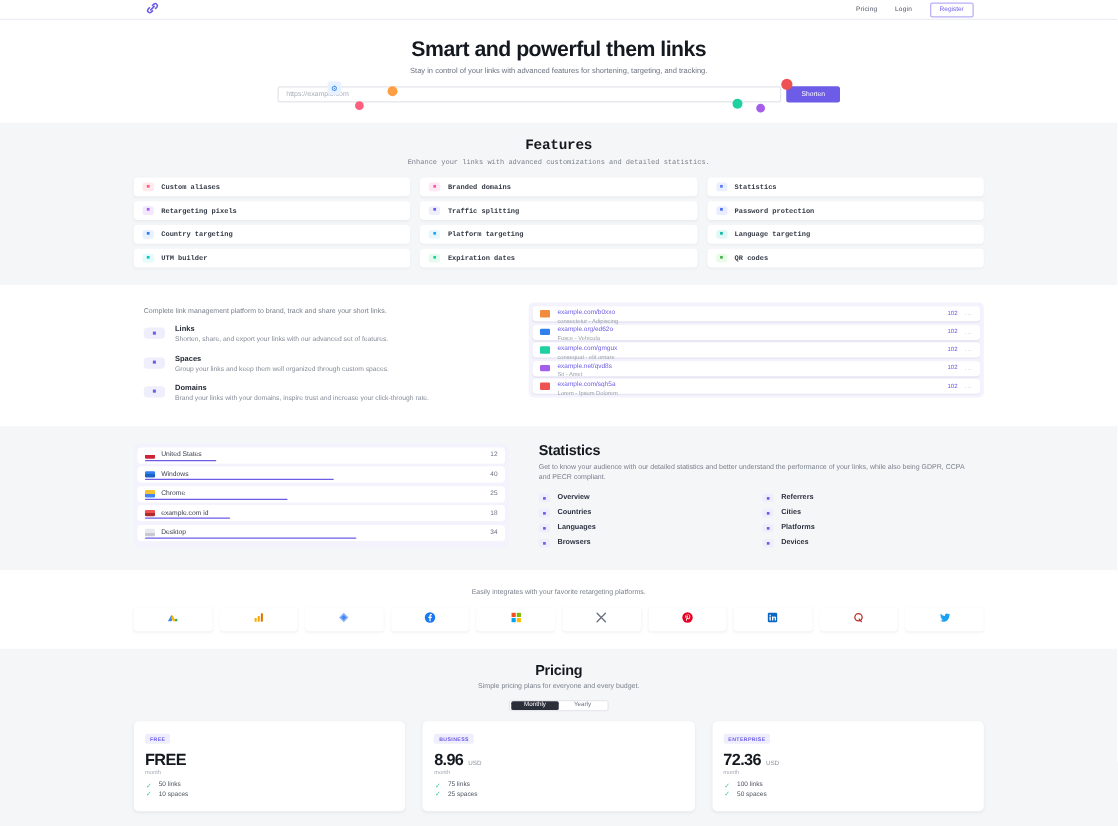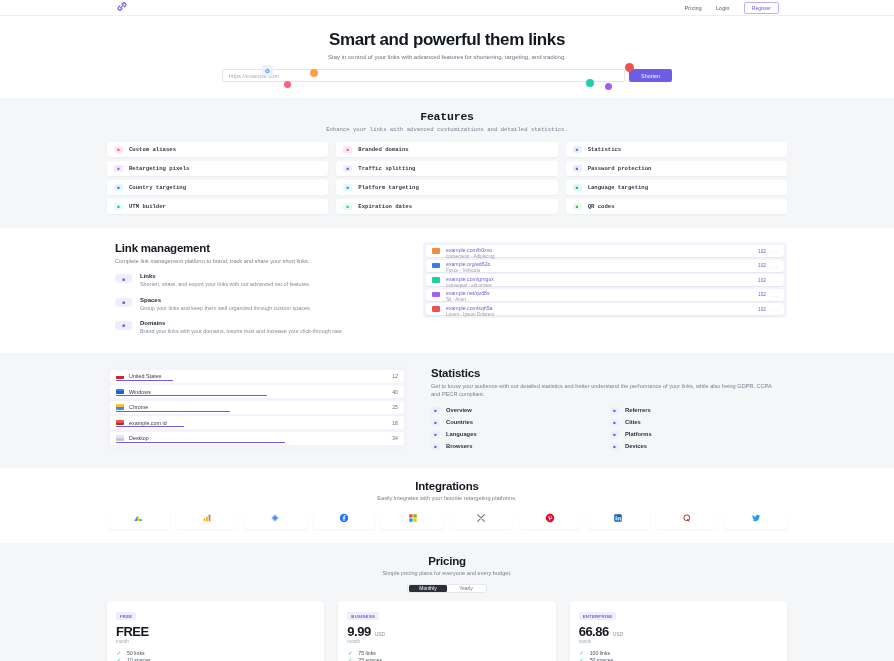--- a/index.html
+++ b/index.html
@@ -252,21 +252,20 @@
             <span class="feat-ic" style="background:#eafbe7;color:#4cb050">■</span>
             <span class="feat-label">QR codes</span>
           </div>
         </div>
     </div>
   </div>
 
   <div class="sec-white">
     <div class="inner linkmgmt">
       <div class="lm-left">
-        <div class="lm-title">Link management</div>
         <div class="lm-desc">Complete link management platform to brand, track and share your short links.</div>
         <div id="lm-items">
             <div class="lm-item">
               <span class="lm-ic">■</span>
               <div>
                 <div class="lm-h">Links</div>
                 <div class="lm-p">Shorten, share, and export your links with our advanced set of features.</div>
               </div>
             </div>
             <div class="lm-item">
@@ -392,21 +391,20 @@
               <span class="st-ic">■</span>
               <span class="st-lab">Devices</span>
             </div>
           </div>
       </div>
     </div>
   </div>
 
   <div class="sec-white">
     <div class="inner integrations">
-      <div class="sec-title">Integrations</div>
       <div class="sec-sub">Easily integrates with your favorite retargeting platforms.</div>
       <div class="int-grid" id="int-grid">
           <div class="int-card">
             <span><svg class="int-svg" viewBox="0 0 24 24">
                 <path d="M3 19l7-12 3.5 6L10 19z" fill="#4285f4"></path>
                 <path d="M12 7l6 12h-5l-3.5-6z" fill="#fbbc04"></path>
                 <circle cx="19" cy="17" r="2.5" fill="#34a853"></circle>
               </svg></span>
           </div>
           <div class="int-card">
@@ -486,34 +484,34 @@
               <div class="pli">
                 <span class="pmark yes">✓</span>
                 <span class="plab ">50 links</span>
               </div>
               <div class="pli">
                 <span class="pmark yes">✓</span>
                 <span class="plab ">10 spaces</span>
               </div>
             </div></div>
           <div class="plan"><span class="badge">BUSINESS</span><div class="price">
-              <span class="price-amt">9.99</span>
+              <span class="price-amt">8.96</span>
               <span class="price-cur">USD</span>
             </div><div class="price-per">month</div><div class="plist">
               <div class="pli">
                 <span class="pmark yes">✓</span>
                 <span class="plab ">75 links</span>
               </div>
               <div class="pli">
                 <span class="pmark yes">✓</span>
                 <span class="plab ">25 spaces</span>
               </div>
             </div></div>
           <div class="plan"><span class="badge">ENTERPRISE</span><div class="price">
-              <span class="price-amt">66.86</span>
+              <span class="price-amt">72.36</span>
               <span class="price-cur">USD</span>
             </div><div class="price-per">month</div><div class="plist">
               <div class="pli">
                 <span class="pmark yes">✓</span>
                 <span class="plab ">100 links</span>
               </div>
               <div class="pli">
                 <span class="pmark yes">✓</span>
                 <span class="plab ">50 spaces</span>
               </div>

